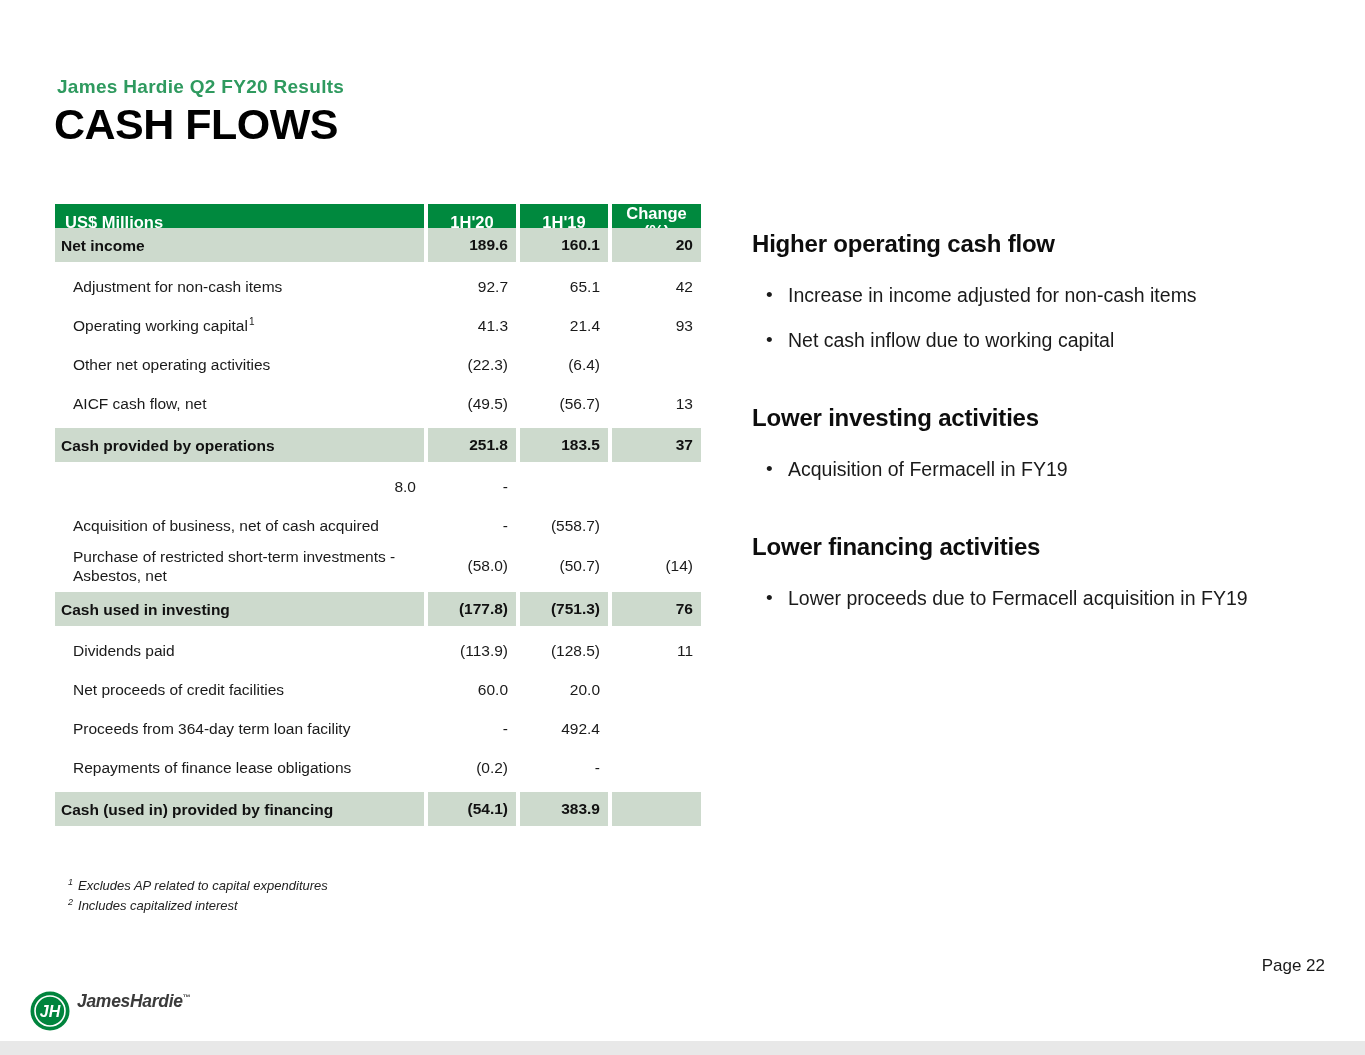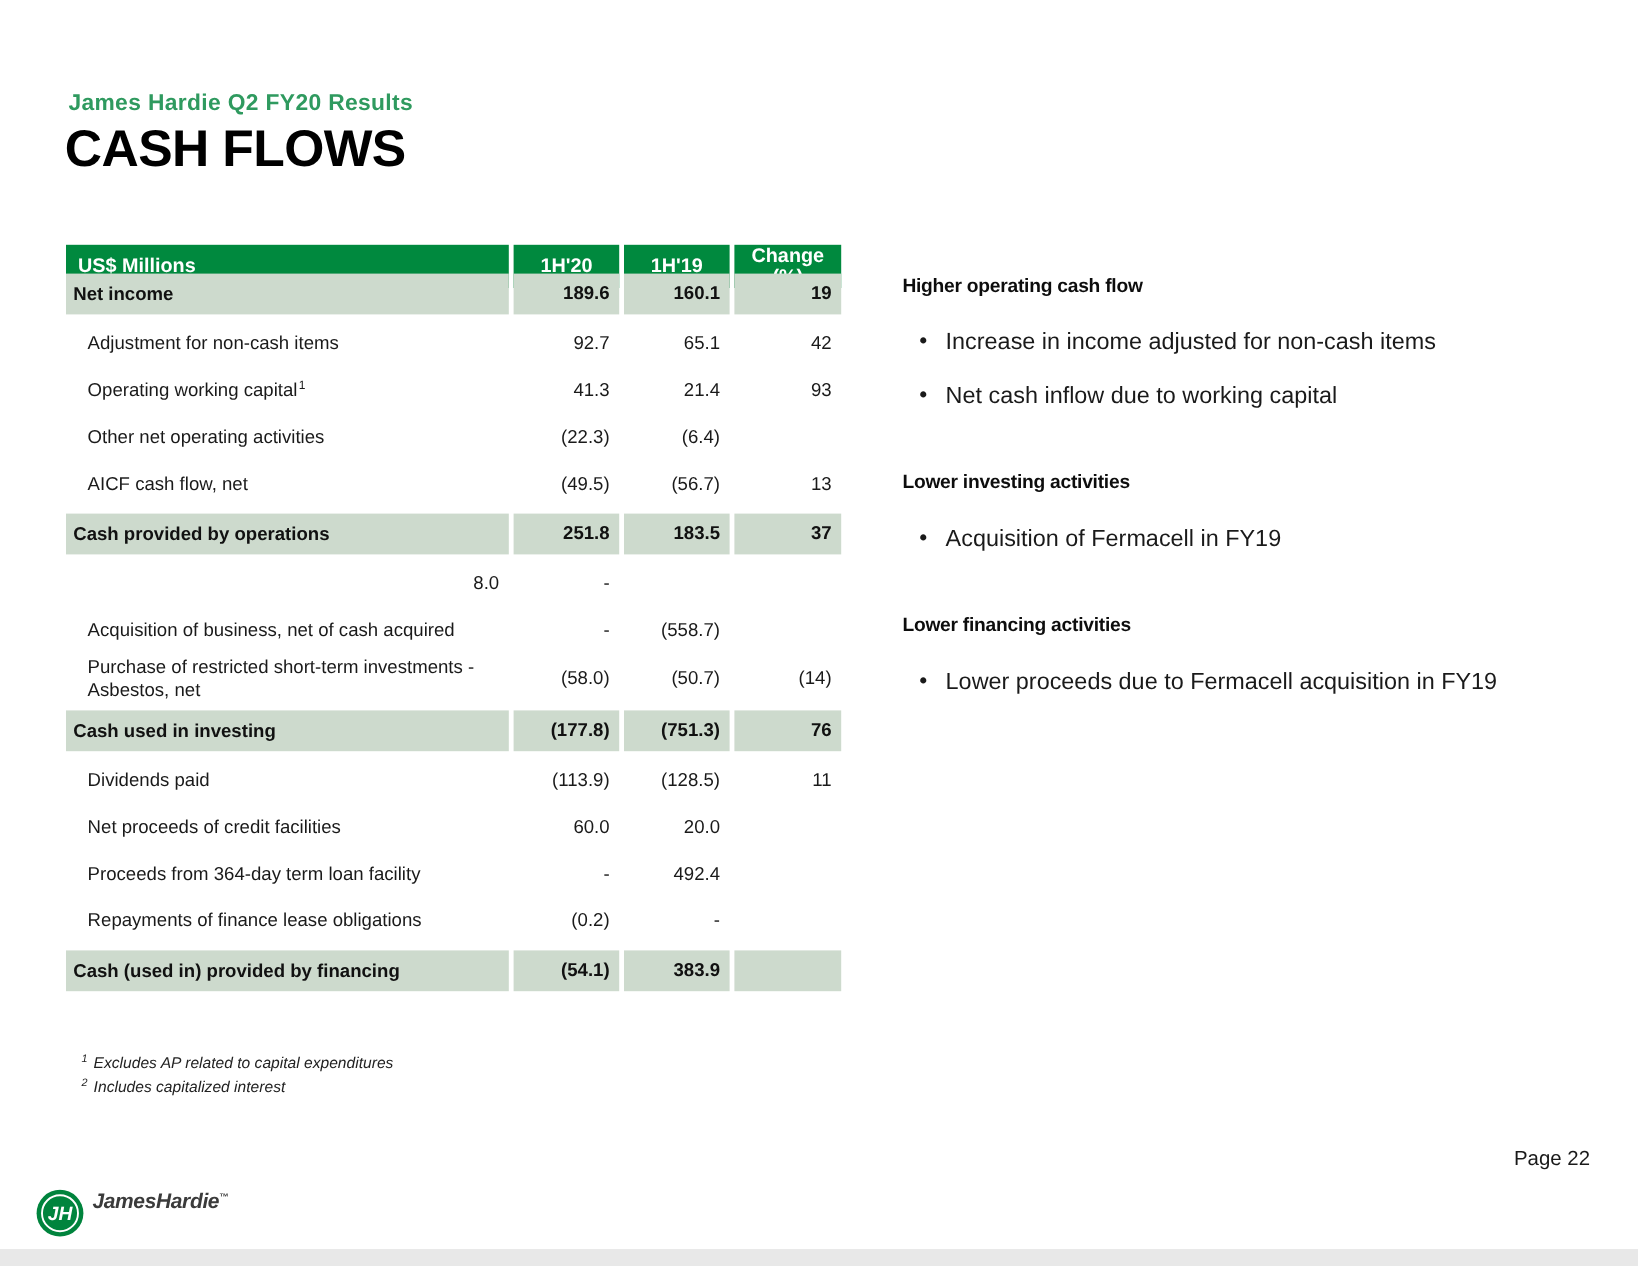--- a/index.html
+++ b/index.html
@@ -53,21 +53,21 @@
   .note {
     font-style:italic; font-size:13px; color:#222; line-height:17px;
   }
   .note sup { font-size:9px; margin-right:5px; }
 
   
   .commentary { position:absolute; left:752px; top:230px; width:600px; }
   .section { margin-bottom:0; }
   .section + .section { margin-top:52px; }
   .section-heading {
-    font-size:16px; font-weight:bold; color:#0d0d0d; margin-bottom:25px;
+    font-size:24px; font-weight:bold; color:#0d0d0d; margin-bottom:25px;
     letter-spacing:-0.2px;
   }
   .bullet { display:flex; margin-bottom:21px; }
   .bullet .dot {
     width:36px; padding-left:14px; font-size:19px; color:#1a1a1a; line-height:24px;
   }
   .bullet .bullet-text { flex:1; font-size:19.5px; color:#1a1a1a; line-height:24px; }
 
   
   .footer-logo {
@@ -101,21 +101,21 @@
       <div class="cell">Change
 (%)</div>
     </div>
     <div class="t-body" id="table-body">
         <div class="t-row row-total">
           <div class="cell label">
             <span>Net income</span>
           </div>
           <div class="cell num">189.6</div>
           <div class="cell num">160.1</div>
-          <div class="cell num">19</div>
+          <div class="cell num">20</div>
         </div>
         <div class="t-row row-item">
           <div class="cell label">
             <span>Adjustment for non-cash items</span>
           </div>
           <div class="cell num">92.7</div>
           <div class="cell num">65.1</div>
           <div class="cell num">42</div>
         </div>
         <div class="t-row row-item">

